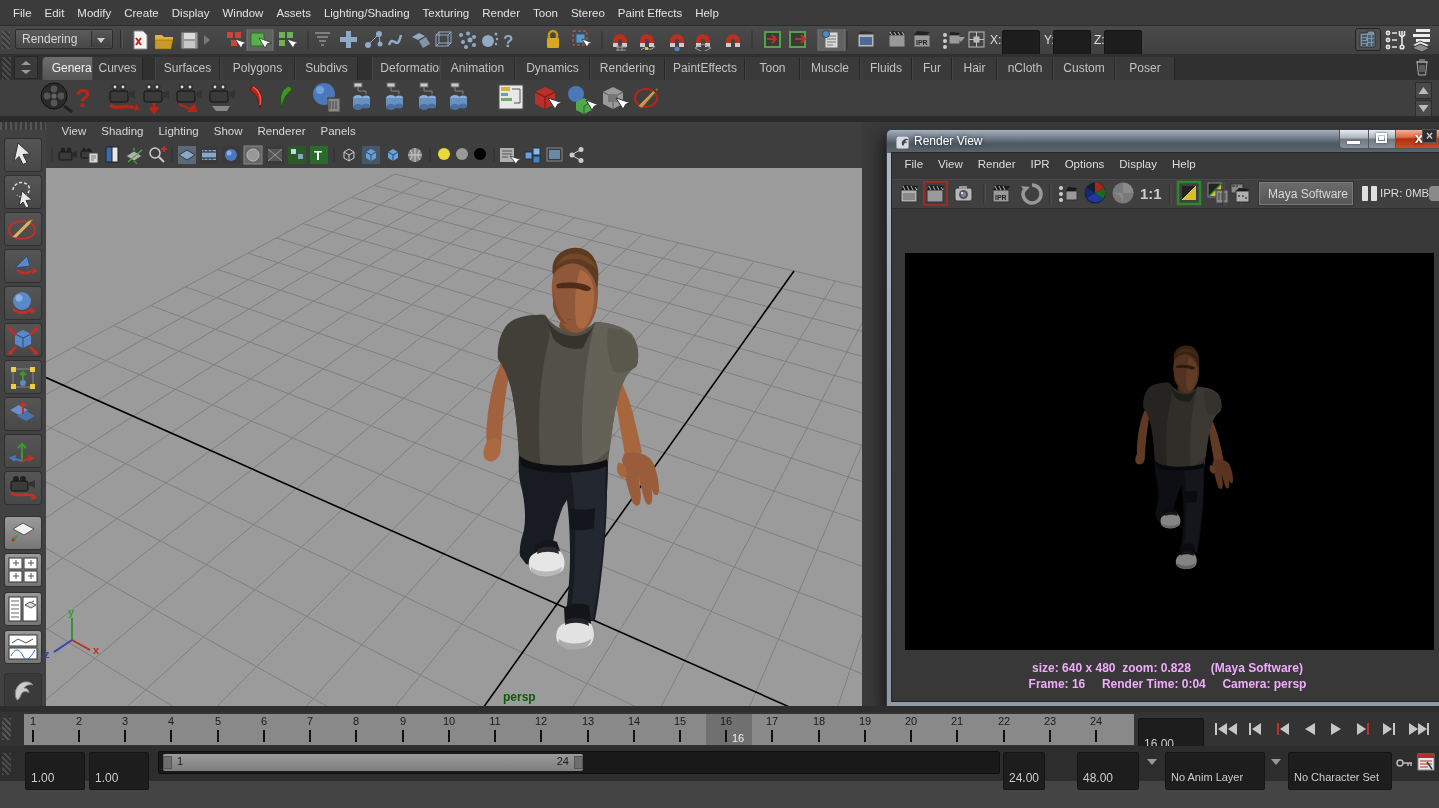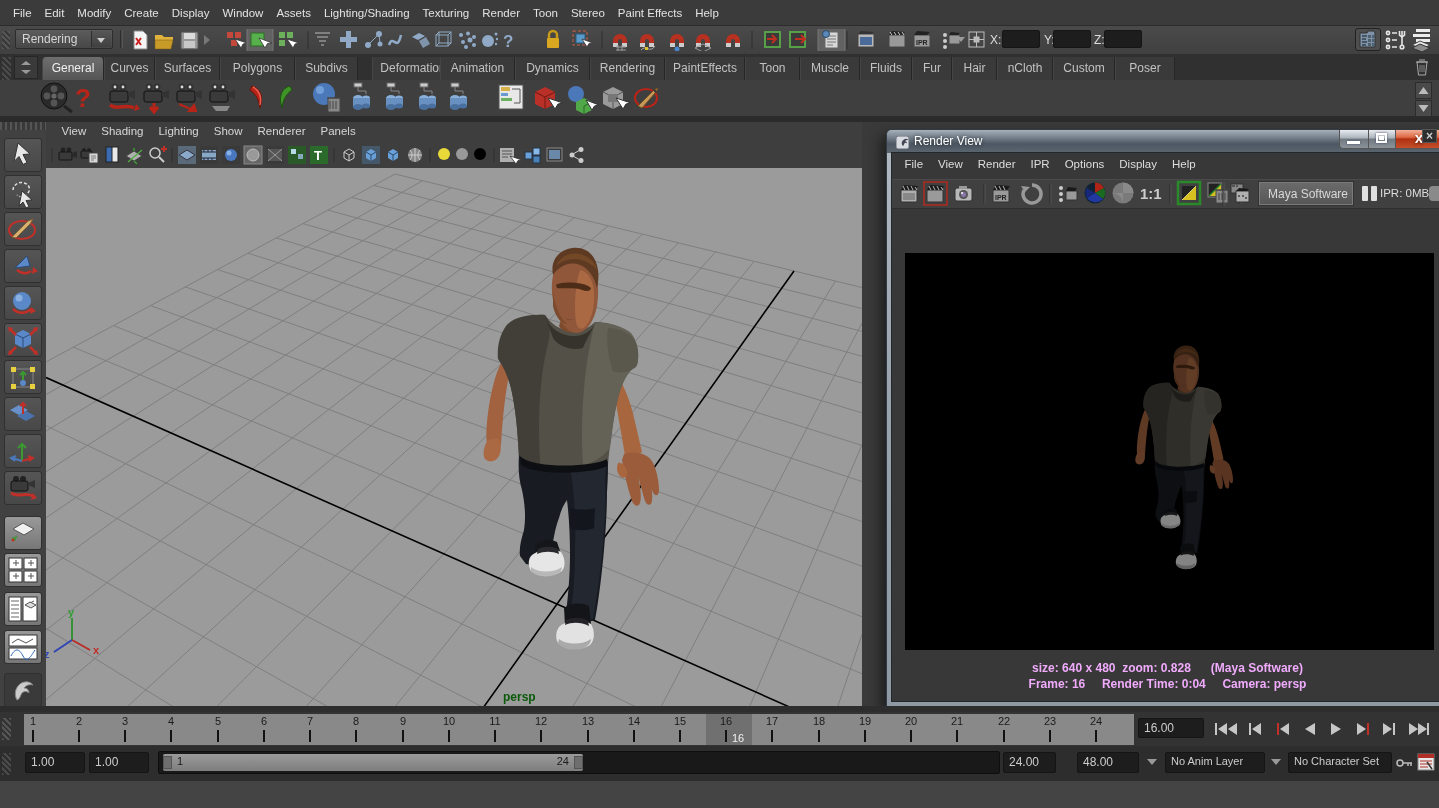--- a/index.html
+++ b/index.html
@@ -35,21 +35,21 @@
 #rwin-inner{position:absolute;left:4px;top:22px;width:553px;height:550px;background:#383838;border:1px solid #23282c;}
 #rwin-menus{position:absolute;left:5px;top:5px;display:flex;}
 #rwin-menus span{color:#dedede;font-size:11.5px;padding:0 7.5px;}
 #rimg{position:absolute;left:13px;top:100px;width:529px;height:397px;background:#000;}
 .rfoot{position:absolute;width:100%;text-align:center;color:#f0abfc;font-size:12px;font-weight:bold;}
 
 #timeline{left:0;top:712px;width:1439px;height:34px;background:#333;}
 #ruler{position:absolute;left:24px;top:2px;width:1110px;height:31px;background:#898989;}
 #rangerow{left:0;top:746px;width:1439px;height:35px;background:#2d2d2d;}
 #melrow{left:0;top:781px;width:1439px;height:27px;background:#383838;border-top:1px solid #444;}
-.fld{position:absolute;background:#1d1d1d;border:1px solid #151515;border-radius:2px;color:#cccccc;font-size:12px;padding:2px 5px;}
+.fld{position:absolute;background:#1d1d1d;border:1px solid #151515;border-radius:2px;color:#cccccc;font-size:12px;padding:18px 5px;}
 </style></head>
 <body>
 <div id="root">
 <div class="abs" id="menubar">
 <span style="padding-left:13px">File</span>
       <span>Edit</span>
       <span>Modify</span>
       <span>Create</span>
       <span>Display</span>
       <span>Window</span>
@@ -277,21 +277,21 @@
         <path d="M3 17l8-4 10 4-8 4z" fill="#e8e8e8" stroke="#444"></path>
         <path d="M3 20l8-4 10 4-8 4z" fill="#8a8a8a" stroke="#333"></path>
       </svg>
 </div>
 <div class="abs" id="shelftabs">
 <div class="abs" style="left:2px;top:3px;width:9px;height:40px;background:repeating-linear-gradient(45deg,#4a4a4a 0 2px,#303030 2px 4px);"></div>
 <div class="abs" style="left:14px;top:2px;width:24px;height:23px;background:#3a3a3a;border:1px solid #262626;"><svg width="22" height="21">
           <path d="M6 8l5-4 5 4zM6 13l5 4 5-4z" fill="#999"></path>
         </svg></div>
 <div class="tab tabactive" style="left:42px;width:62px;">General</div>
-<div class="tab" style="left:104px;width:51px;">Curves</div>
+<div class="tab" style="left:92px;width:51px;">Curves</div>
 <div class="tab" style="left:155px;width:65px;">Surfaces</div>
 <div class="tab" style="left:220px;width:75px;">Polygons</div>
 <div class="tab" style="left:295px;width:63px;">Subdivs</div>
 <div class="tab" style="left:372px;width:82px;">Deformation</div>
 <div class="tab" style="left:440px;width:75px;">Animation</div>
 <div class="tab" style="left:515px;width:75px;">Dynamics</div>
 <div class="tab" style="left:590px;width:75px;">Rendering</div>
 <div class="tab" style="left:665px;width:80px;">PaintEffects</div>
 <div class="tab" style="left:745px;width:55px;">Toon</div>
 <div class="tab" style="left:800px;width:60px;">Muscle</div>
@@ -909,21 +909,21 @@
 <div class="fld" style="left:25px;top:6px;width:60px;height:21px;">1.00</div>
 <div class="fld" style="left:89px;top:6px;width:60px;height:21px;">1.00</div>
 <div class="abs" style="left:158px;top:5px;width:842px;height:23px;background:#191919;border:1px solid #0e0e0e;border-radius:2px;">
  <div class="abs" style="left:4px;top:2px;width:420px;height:17px;background:linear-gradient(#9a9a9a,#7e7e7e);border-radius:2px;">
   <div class="abs" style="left:0;top:2px;width:9px;height:13px;background:#6e6e6e;border:1px solid #555;"></div>
   <div class="abs" style="right:0;top:2px;width:9px;height:13px;background:#6e6e6e;border:1px solid #555;"></div>
   <div class="abs" style="left:14px;top:1px;color:#1a1a1a;font-size:11px;">1</div>
   <div class="abs" style="right:14px;top:1px;color:#1a1a1a;font-size:11px;">24</div>
  </div>
 </div>
-<div class="fld" style="left:1003px;top:6px;width:53px;height:21px;">24.00</div>
+<div class="fld" style="left:1003px;top:6px;width:42px;height:21px;">24.00</div>
 <div class="fld" style="left:1077px;top:6px;width:62px;height:21px;">48.00</div>
 <div class="abs" style="left:1147px;top:13px;border-left:5px solid transparent;border-right:5px solid transparent;border-top:6px solid #999;"></div>
 <div class="fld" style="left:1165px;top:6px;width:100px;height:21px;font-size:11px;">No Anim Layer</div>
 <div class="abs" style="left:1271px;top:13px;border-left:5px solid transparent;border-right:5px solid transparent;border-top:6px solid #999;"></div>
 <div class="fld" style="left:1288px;top:6px;width:104px;height:21px;font-size:11px;">No Character Set</div>
 <svg class="abs" style="left:1396px;top:9px" width="18" height="16">
         <circle cx="4" cy="8" r="3" fill="none" stroke="#bbb" stroke-width="1.5"></circle>
         <path d="M7 8h9M12 8v3M15 8v3" stroke="#bbb" stroke-width="1.5"></path>
       </svg>
 <svg class="abs" style="left:1417px;top:7px" width="18" height="19">

